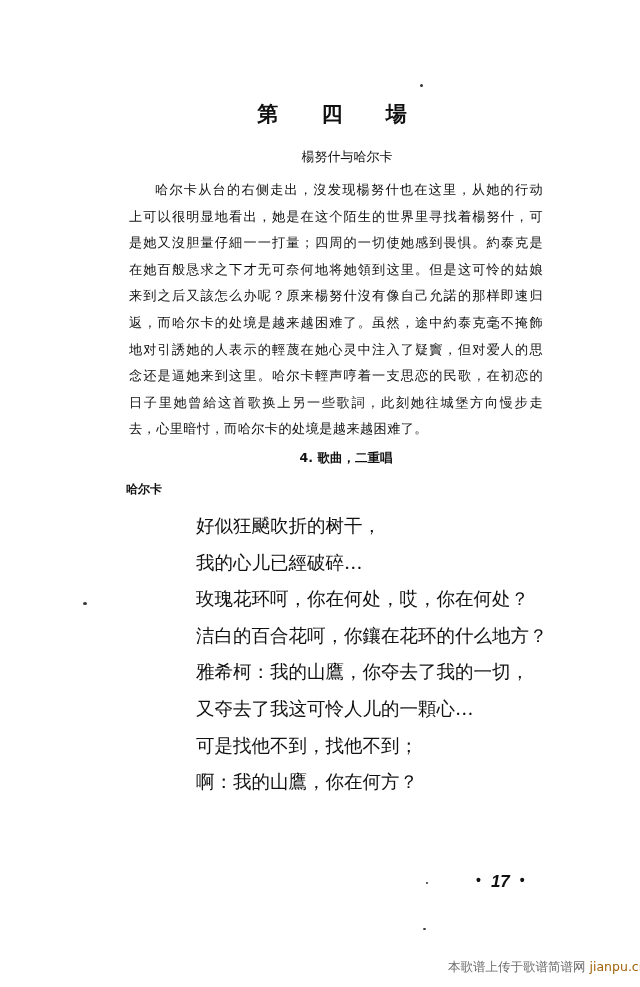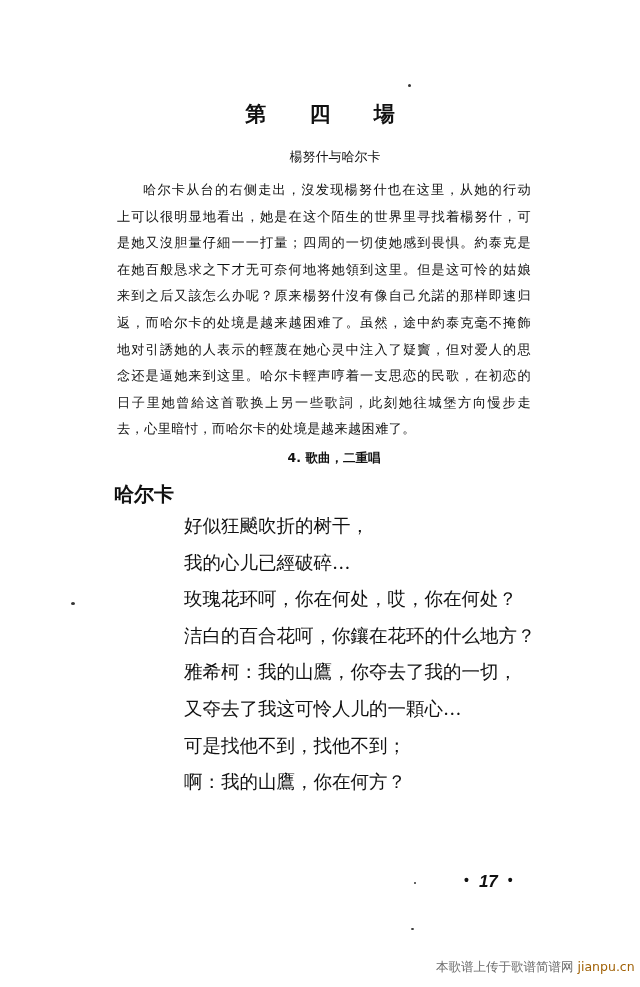--- a/index.html
+++ b/index.html
@@ -10,21 +10,21 @@
     body {
       width: 640px;
       height: 987px;
       position: relative;
       overflow: hidden;
       font-family: "DejaVu Serif", "Liberation Serif", serif;
       color: #111111;
     }
     .page {
       position: absolute;
-      left: 4px; top: 0;
+      left: 16px; top: 0;
       width: 620px; height: 987px;
     }
     .speck {
       position: absolute;
       background: #333;
       border-radius: 50%;
     }
     .chapter-title {
       position: absolute;
       top: 100px;
@@ -78,21 +78,21 @@
       font-size: 12.5px;
       padding-left: 20px;
       box-sizing: border-box;
     }
     .speaker {
       position: absolute;
       top: 481px;
       left: 110px;
       font-family: Liberation Sans, sans-serif;
       font-weight: bold;
-      font-size: 20px;
+      font-size: 12px;
     }
     .lyrics {
       position: absolute;
       top: 508px;
       left: 150px;
       font-size: 18.5px;
       line-height: 36.6px;
       margin-left: 30px;
     }
     .lyrics .lyric-line {

